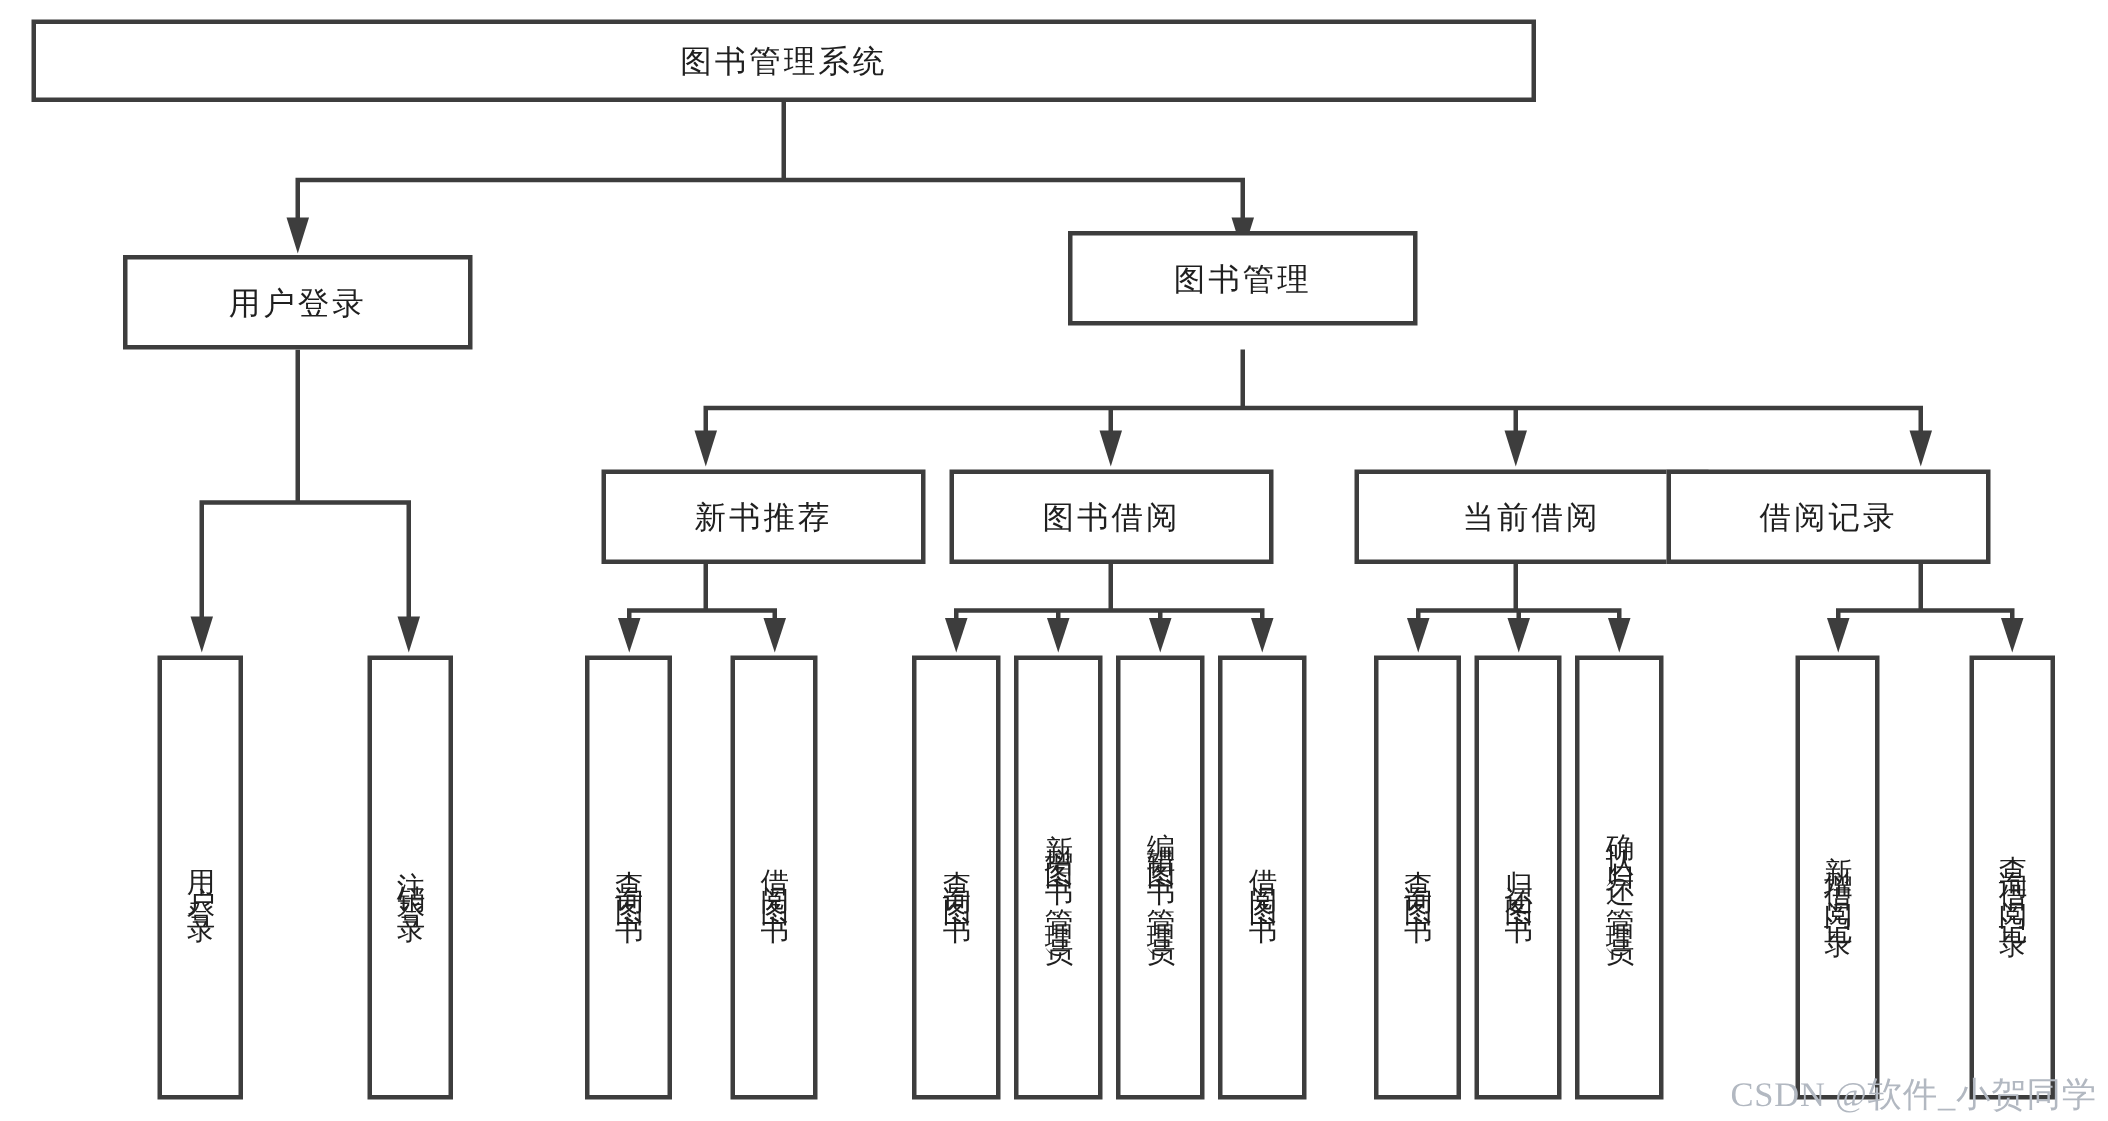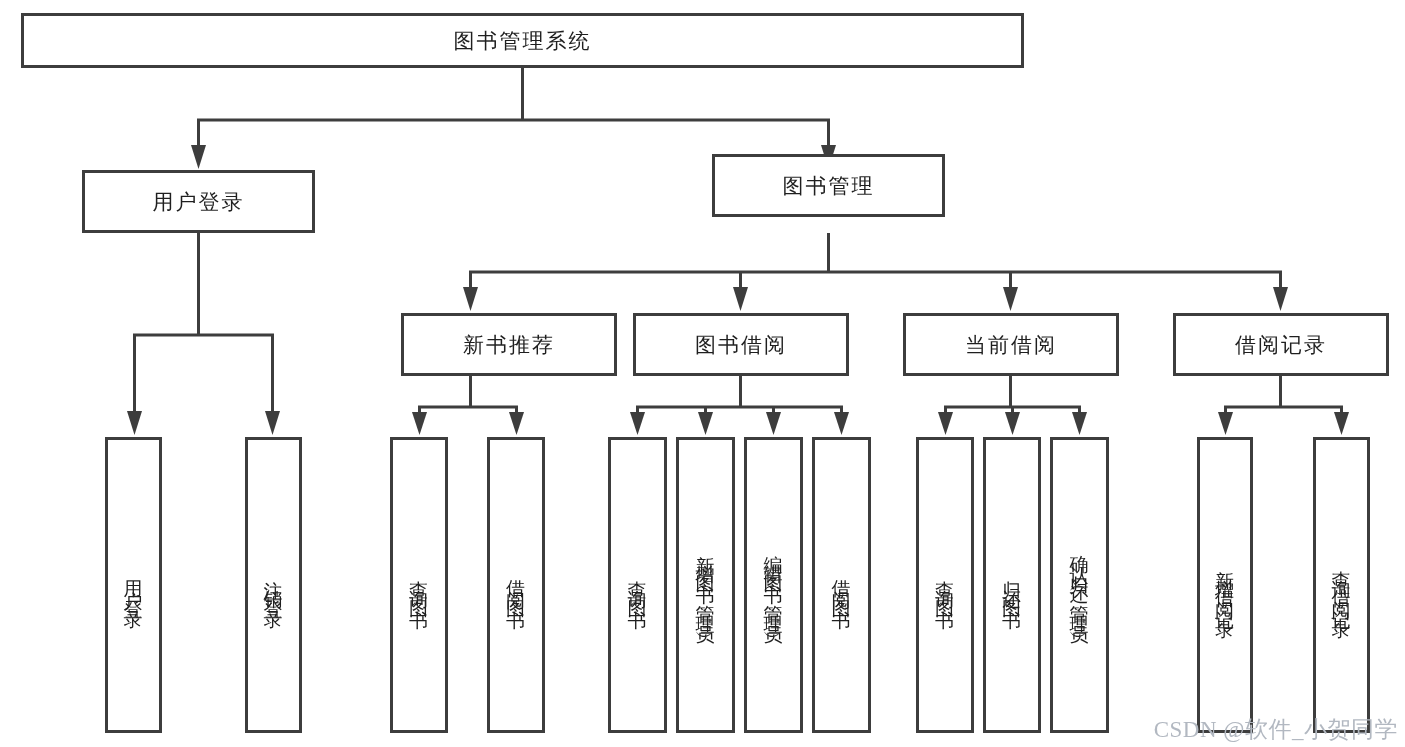--- a/index.html
+++ b/index.html
@@ -119,24 +119,24 @@
   <div class="node h" style="left:712px; top:154px; width:233px; height:63px;">
     <span>图书管理</span>
   </div>
 
   <div class="node h" style="left:362px; top:313px; width:216px; height:63px;margin-left:39px;">
     <span>新书推荐</span>
   </div>
   <div class="node h" style="left:633px; top:313px; width:216px; height:63px;">
     <span>图书借阅</span>
   </div>
-  <div class="node h" style="left:903px; top:313px; width:216px; height:63px;">
+  <div class="node h" style="left:903px; top:313px; width:236px; height:63px;">
     <span>当前借阅</span>
   </div>
-  <div class="node h" style="left:1173px; top:313px; width:216px; height:63px;">
+  <div class="node h" style="left:1111px; top:313px; width:216px; height:63px;">
     <span>借阅记录</span>
   </div>
 
   <div class="node v" style="left:105px; top:437px; width:57px; height:296px;">
     <span>用户登录</span>
   </div>
   <div class="node v" style="left:245px; top:437px; width:57px; height:296px;">
     <span>注销登录</span>
   </div>
 

